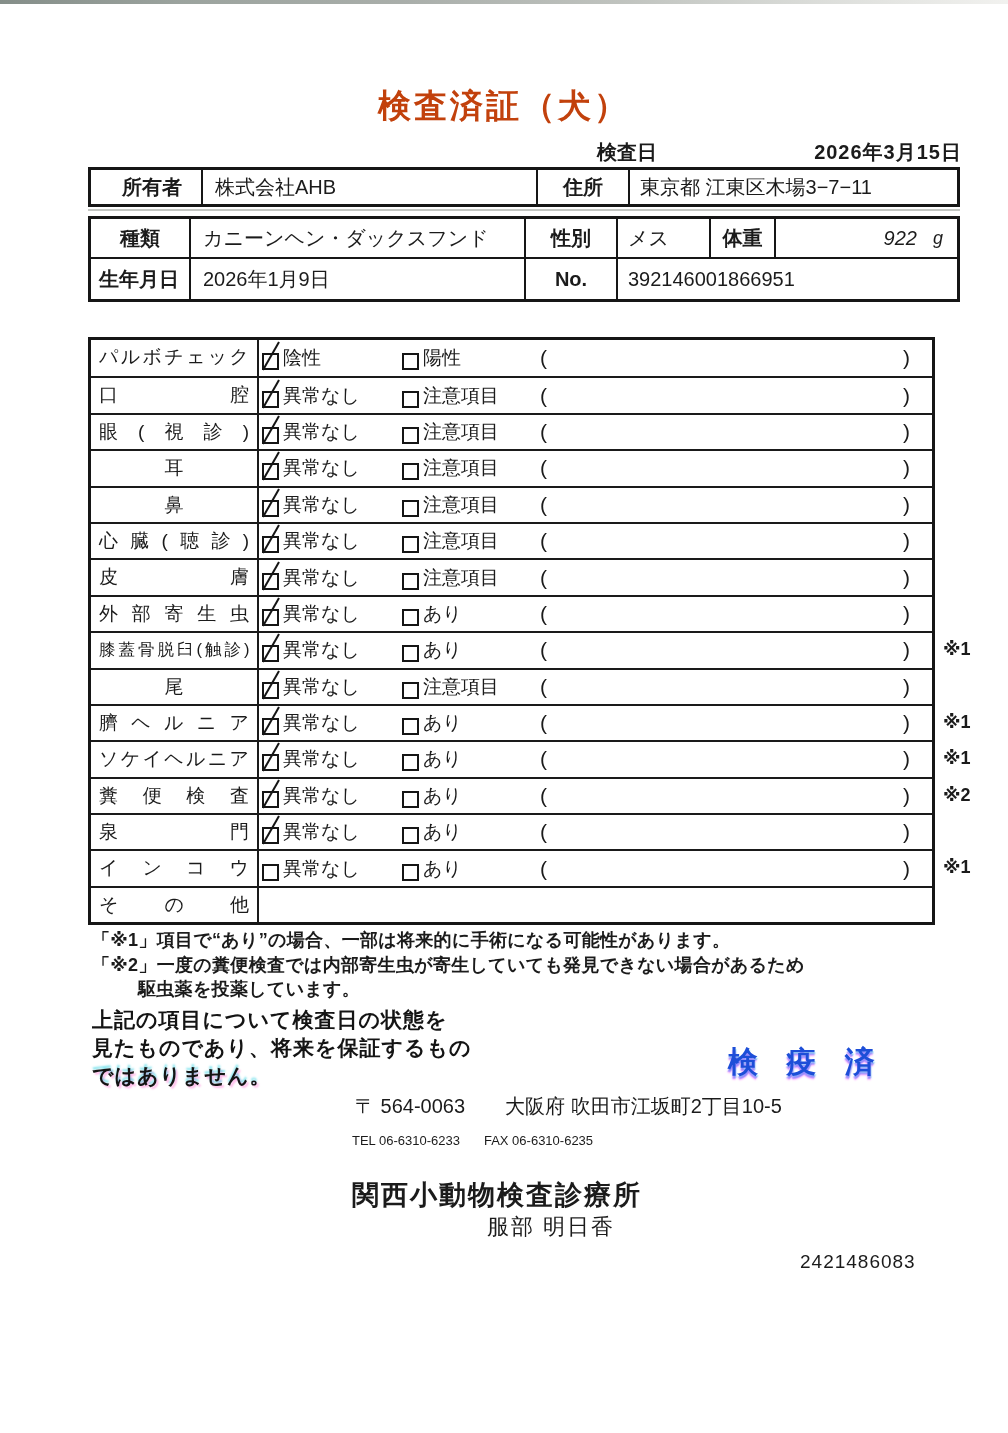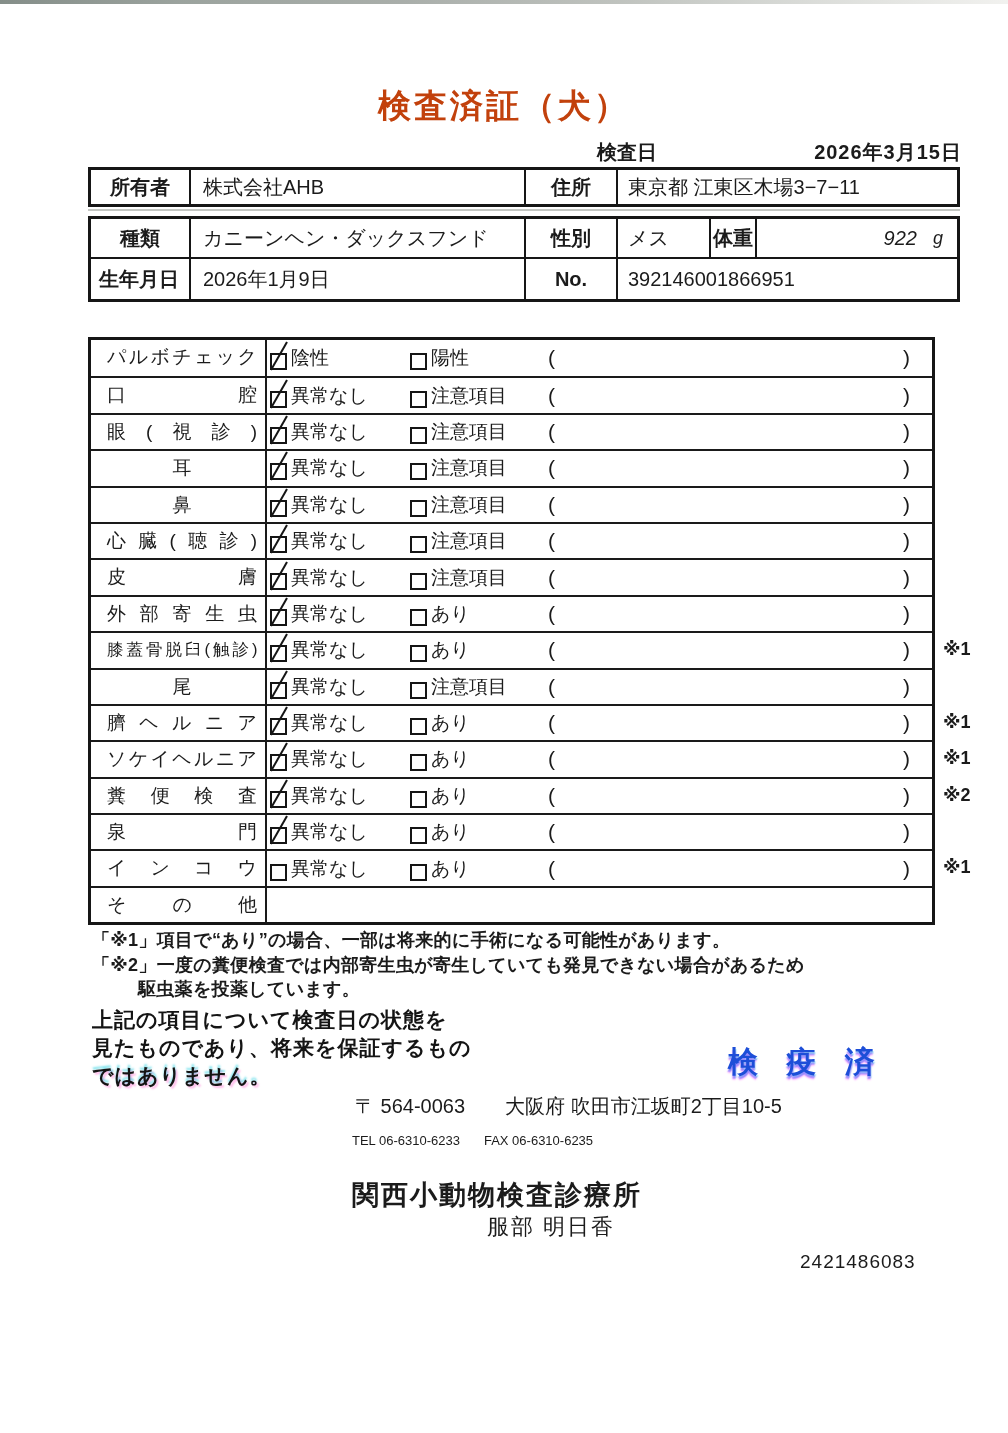--- a/index.html
+++ b/index.html
@@ -16,42 +16,42 @@
     font-size:33px;font-weight:600;letter-spacing:3px;color:#c2410c;}
   .insp-label{position:absolute;left:597px;top:139px;font-size:20px;font-weight:600;}
   .insp-date{position:absolute;right:46px;top:139px;font-size:20px;font-weight:600;letter-spacing:1px;}
 
   
   .htable{position:absolute;left:88px;width:872px;border:3px solid #161616;box-sizing:border-box;background:#fff;}
   .t1{top:167px;height:40px;}
   .ghost{position:absolute;left:88px;top:209px;width:872px;height:2px;background:#c3c6c2;}
   .t2{top:216px;height:86px;}
   .hrow{display:flex;width:100%;box-sizing:border-box;}
-  .t1 .hrow{height:100%;}
+  .t1 .hrow{height:100%;margin-left:12px;}
   .t2 .hrow{height:40px;}
   .t2 .hrow:first-child{border-bottom:2px solid #161616;}
   .hcell{box-sizing:border-box;display:flex;align-items:center;font-size:20px;font-weight:500;
     white-space:nowrap;overflow:visible;}
   .hlabel{justify-content:center;font-weight:600;}
   .bR{border-right:2px solid #161616;}
   .w-label{width:100px;flex:none;}
   .w-val1{width:335px;flex:none;padding-left:12px;}
   .w-label2{width:92px;flex:none;}
   .w-rest{flex:1;padding-left:10px;}
   .w-sex{width:93px;flex:none;padding-left:10px;}
-  .w-wlabel{width:46px;flex:none;justify-content:center;font-weight:600;}
+  .w-wlabel{width:65px;flex:none;justify-content:center;font-weight:600;}
   .w-weight{flex:1;justify-content:flex-end;padding-right:14px;font-style:italic;}
   .jlabel{justify-content:space-between;padding:0 8px;}
   .unit{font-size:18px;margin-left:16px;}
 
   .intro{position:absolute;left:92px;top:308px;font-size:18px;font-weight:600;letter-spacing:.5px;margin-top:33px;}
 
   
   .xtable{position:absolute;left:88px;top:337px;width:847px;border:3px solid #161616;box-sizing:border-box;background:#fff;}
-  .xrow{position:relative;display:flex;height:36.4px;box-sizing:border-box;align-items:stretch;padding-left:8px;}
+  .xrow{position:relative;display:flex;height:36.4px;box-sizing:border-box;align-items:stretch;}
   .xrow + .xrow{border-top:2px solid #1a1a1a;}
   .xlabel{width:168px;flex:none;border-right:2px solid #1a1a1a;box-sizing:border-box;
     padding:0 8px;font-size:19px;font-weight:500;line-height:33px;
     text-align:justify;text-align-last:justify;overflow:hidden;}
   .xlabel.center{text-align:center;text-align-last:center;}
   .xlabel.small{font-size:16.5px;letter-spacing:-.5px;}
   .xcontent{flex:1;display:flex;align-items:center;padding-left:2px;box-sizing:border-box;}
   .opt{display:inline-flex;align-items:center;flex:none;}
   .o1{width:140px;}
   .o2{width:139px;}

